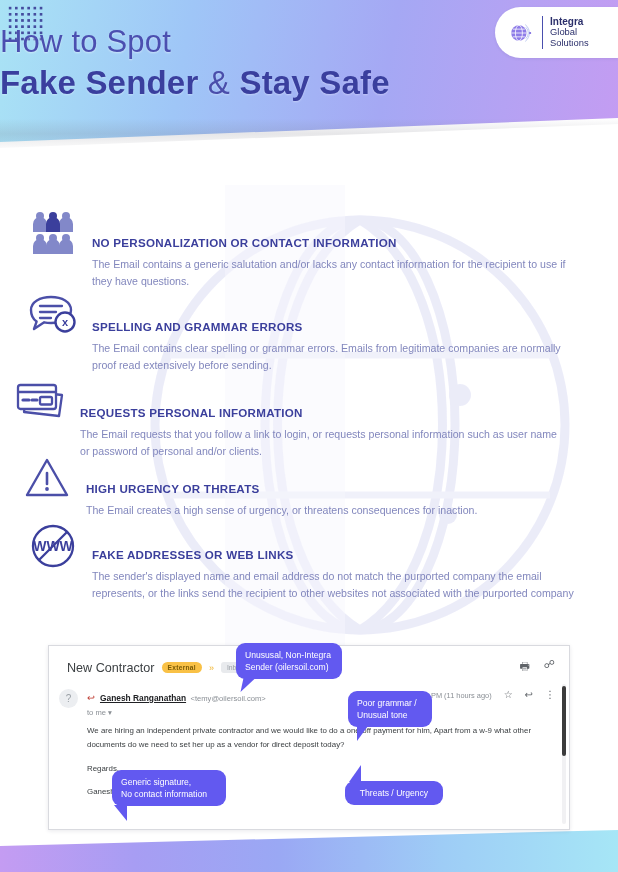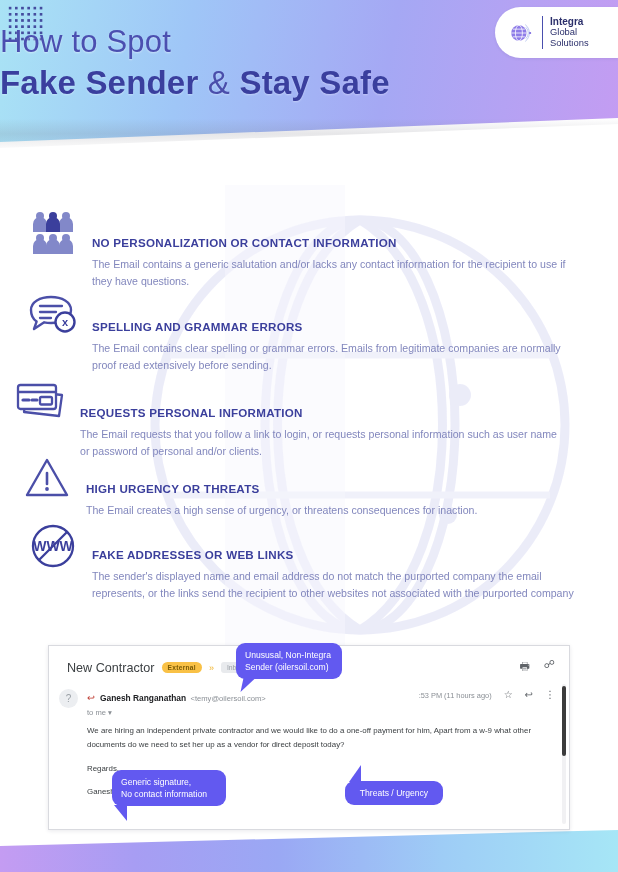--- a/index.html
+++ b/index.html
@@ -93,21 +93,21 @@
   .mail-head-icons { margin-left:auto; display:flex; gap:14px; color:#5f6368; font-size:11px; }
 
   .mail-meta-row { display:flex; padding:6px 14px 0 10px; align-items:flex-start; }
   .avatar-q {
     width:19px; height:19px; border-radius:50%; background:#eceef1; color:#9aa0a6;
     font-size:10px; display:flex; align-items:center; justify-content:center; flex:0 0 19px;
     margin-top:2px;
   }
   .meta-mid { padding-left:9px; }
   .reply-arrow { color:#c1453b; font-size:9.5px; margin-right:5px; }
-  .sender-name { font-size:8.4px; font-weight:700; color:#202124; }
+  .sender-name { font-size:8.4px; font-weight:700; color:#202124;text-decoration:underline; }
   .sender-addr { font-size:7.6px; color:#8a8f95; }
   .to-me { font-size:7.6px; color:#8a8f95; margin-top:3px; }
   .mail-time { margin-left:auto; font-size:7.4px; color:#8a8f95; white-space:nowrap; padding-top:4px; }
   .mail-act { display:flex; gap:12px; color:#5f6368; font-size:10px; padding-top:2px; padding-left:12px; }
 
   .mail-body { padding:7px 20px 0 38px; }
   .mail-body p { font-size:7.9px; color:#3c4043; line-height:1.72; }
   .mail-body .greet { margin-bottom:8px; }
   .mail-body .sign { margin-top:11px; }
   .mail-body .sign2 { margin-top:9px; }
@@ -322,18 +322,20 @@
       <p class="sign">Regards,</p>
       <p class="sign2">Ganesh</p>
     </div>
 
     <div class="scroll-track"></div>
     <div class="scroll-thumb"></div>
   </div>
 
   <div class="callout c1">Unususal, Non-Integra
 Sender (oilersoil.com)<span class="tail"></span></div>
+  <div class="callout c2">Poor grammar /
+Unusual tone<span class="tail"></span></div>
   <div class="callout c3">Generic signature,
 No contact information<span class="tail"></span></div>
   <div class="callout c4">Threats / Urgency<span class="tail"></span></div>
 
   <div class="footer"></div>
 </div>
 
 </body></html>

